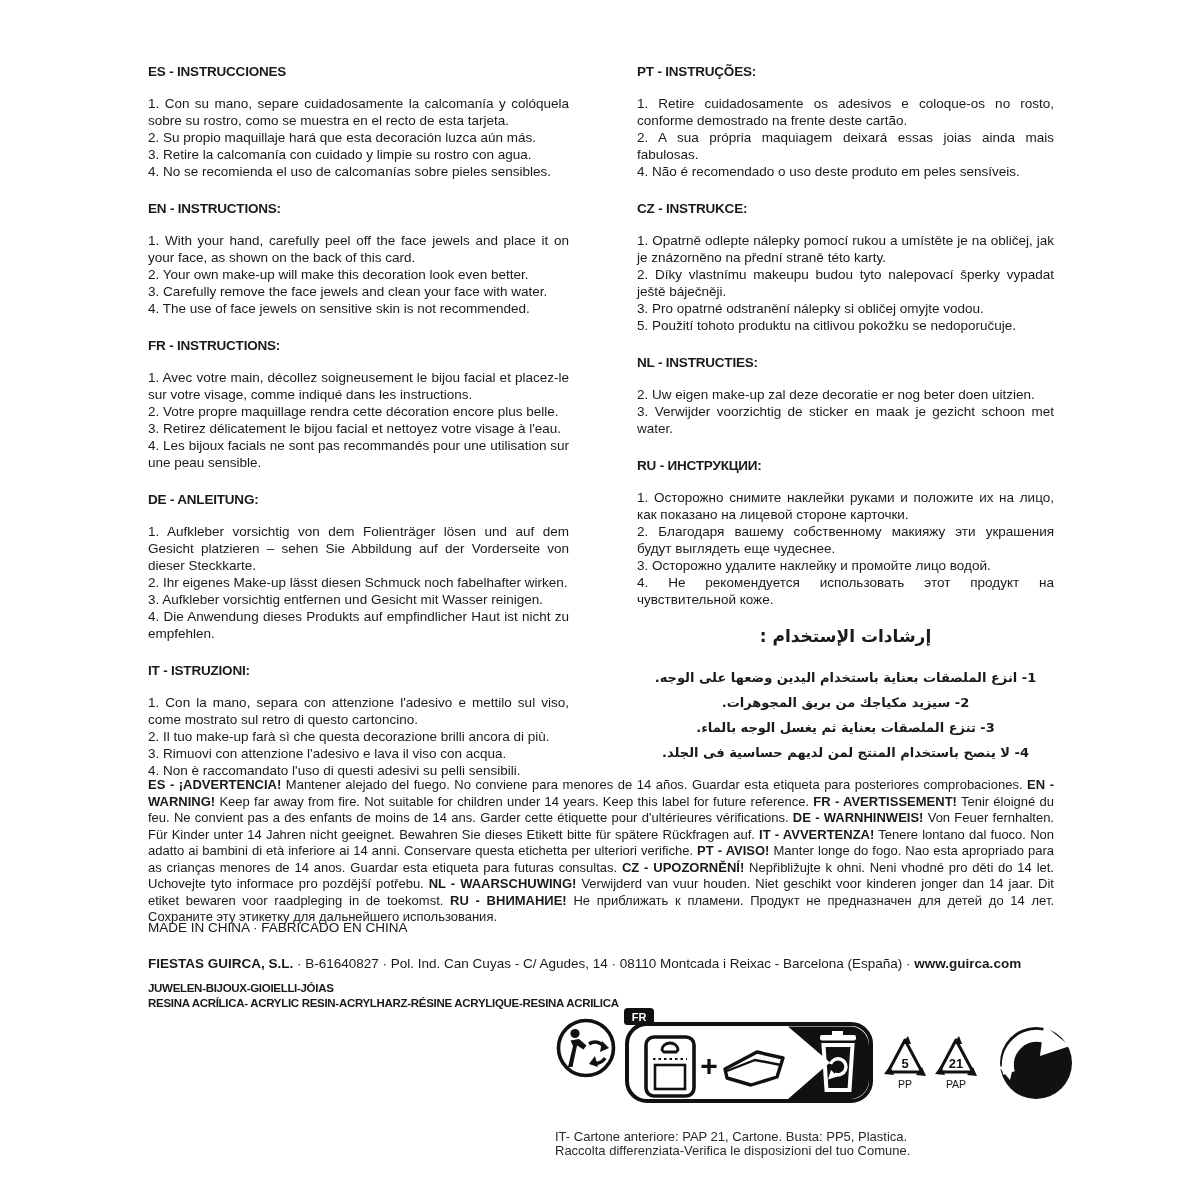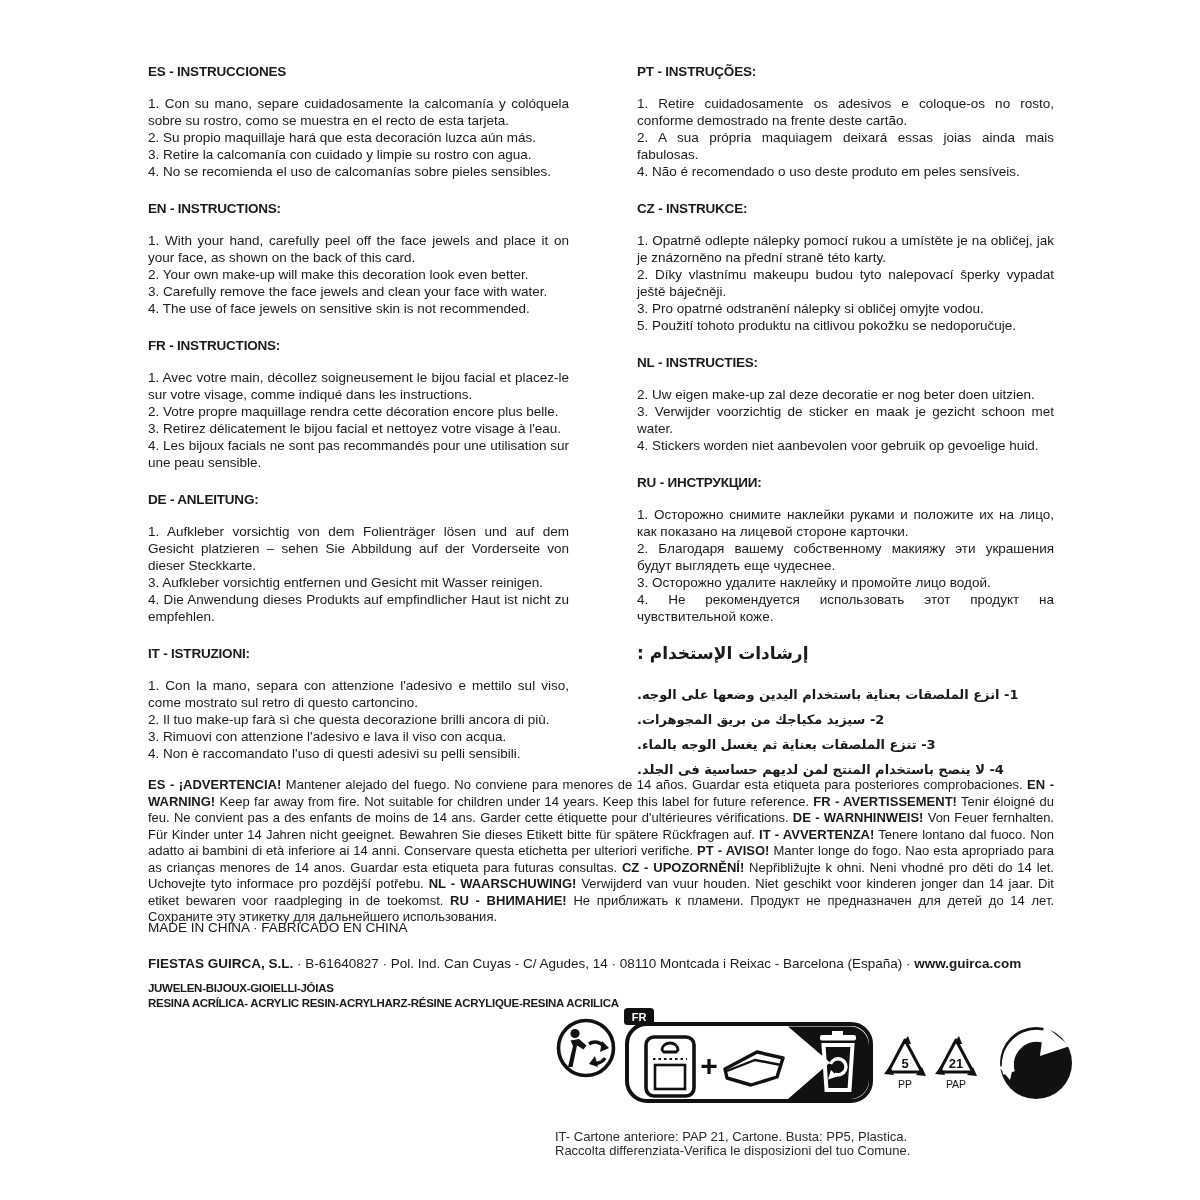--- a/index.html
+++ b/index.html
@@ -10,21 +10,21 @@
   }
   .col{position:absolute;top:63px;font-size:13.5px;line-height:17px;}
   .col-left{left:148px;width:421px;}
   .col-right{left:637px;width:417px;}
   .section{margin-bottom:20px;}
   .sec-title{
     font-size:13.5px;font-weight:bold;letter-spacing:-0.2px;
     margin:0 0 15px 0;
   }
   .item{margin:0;text-align:justify;}
-  .arabic-block{direction:rtl;text-align:left;font-family:"DejaVu Sans", sans-serif;}
+  .arabic-block{direction:rtl;text-align:center;font-family:"DejaVu Sans", sans-serif;}
   .arabic-title{font-size:17px;font-weight:bold;margin:6px 0 20px 0;}
   .arabic-line{font-size:13px;font-weight:bold;line-height:25px;margin:0;}
   .warning{
     position:absolute;left:148px;top:777px;width:906px;
     font-size:13px;line-height:16.5px;text-align:justify;margin:0;
   }
   .made-in{position:absolute;left:148px;top:920px;font-size:13.5px;}
   .company{position:absolute;left:148px;top:956px;font-size:13.5px;}
   .materials{position:absolute;left:148px;top:981px;font-size:11.5px;font-weight:bold;letter-spacing:-0.3px;line-height:15px;}
   .icons-row{position:absolute;left:555px;top:1008px;display:flex;align-items:flex-start;}
@@ -55,20 +55,21 @@
       <div class="section">
         <h3 class="sec-title">FR - INSTRUCTIONS:</h3>
         <p class="item">1. Avec votre main, décollez soigneusement le bijou facial et placez-le sur votre visage, comme indiqué dans les instructions.</p>
         <p class="item">2. Votre propre maquillage rendra cette décoration encore plus belle.</p>
         <p class="item">3. Retirez délicatement le bijou facial et nettoyez votre visage à l'eau.</p>
         <p class="item">4. Les bijoux facials ne sont pas recommandés pour une utilisation sur une peau sensible.</p>
       </div>
       <div class="section">
         <h3 class="sec-title">DE - ANLEITUNG:</h3>
         <p class="item">1. Aufkleber vorsichtig von dem Folienträger lösen und auf dem Gesicht platzieren – sehen Sie Abbildung auf der Vorderseite von dieser Steckkarte.</p>
+        <p class="item">2. Ihr eigenes Make-up lässt diesen Schmuck noch fabelhafter wirken.</p>
         <p class="item">3. Aufkleber vorsichtig entfernen und Gesicht mit Wasser reinigen.</p>
         <p class="item">4. Die Anwendung dieses Produkts auf empfindlicher Haut ist nicht zu empfehlen.</p>
       </div>
       <div class="section">
         <h3 class="sec-title">IT - ISTRUZIONI:</h3>
         <p class="item">1. Con la mano, separa con attenzione l'adesivo e mettilo sul viso, come mostrato sul retro di questo cartoncino.</p>
         <p class="item">2. Il tuo make-up farà sì che questa decorazione brilli ancora di più.</p>
         <p class="item">3. Rimuovi con attenzione l'adesivo e lava il viso con acqua.</p>
         <p class="item">4. Non è raccomandato l'uso di questi adesivi su pelli sensibili.</p>
       </div>
@@ -86,21 +87,20 @@
           <h3 class="sec-title">CZ - INSTRUKCE:</h3>
           <p class="item">1. Opatrně odlepte nálepky pomocí rukou a umístěte je na obličej, jak je znázorněno na přední straně této karty.</p>
           <p class="item">2. Díky vlastnímu makeupu budou tyto nalepovací šperky vypadat ještě báječněji.</p>
           <p class="item">3. Pro opatrné odstranění nálepky si obličej omyjte vodou.</p>
           <p class="item">5. Použití tohoto produktu na citlivou pokožku se nedoporučuje.</p>
         </div>
         <div class="section">
           <h3 class="sec-title">NL - INSTRUCTIES:</h3>
           <p class="item">2. Uw eigen make-up zal deze decoratie er nog beter doen uitzien.</p>
           <p class="item">3. Verwijder voorzichtig de sticker en maak je gezicht schoon met water.</p>
-          <p class="item">4. Stickers worden niet aanbevolen voor gebruik op gevoelige huid.</p>
         </div>
         <div class="section">
           <h3 class="sec-title">RU - ИНСТРУКЦИИ:</h3>
           <p class="item">1. Осторожно снимите наклейки руками и положите их на лицо, как показано на лицевой стороне карточки.</p>
           <p class="item">2. Благодаря вашему собственному макияжу эти украшения будут выглядеть еще чудеснее.</p>
           <p class="item">3. Осторожно удалите наклейку и промойте лицо водой.</p>
           <p class="item">4. Не рекомендуется использовать этот продукт на чувствительной коже.</p>
         </div>
       </div>
     <div class="arabic-block">

